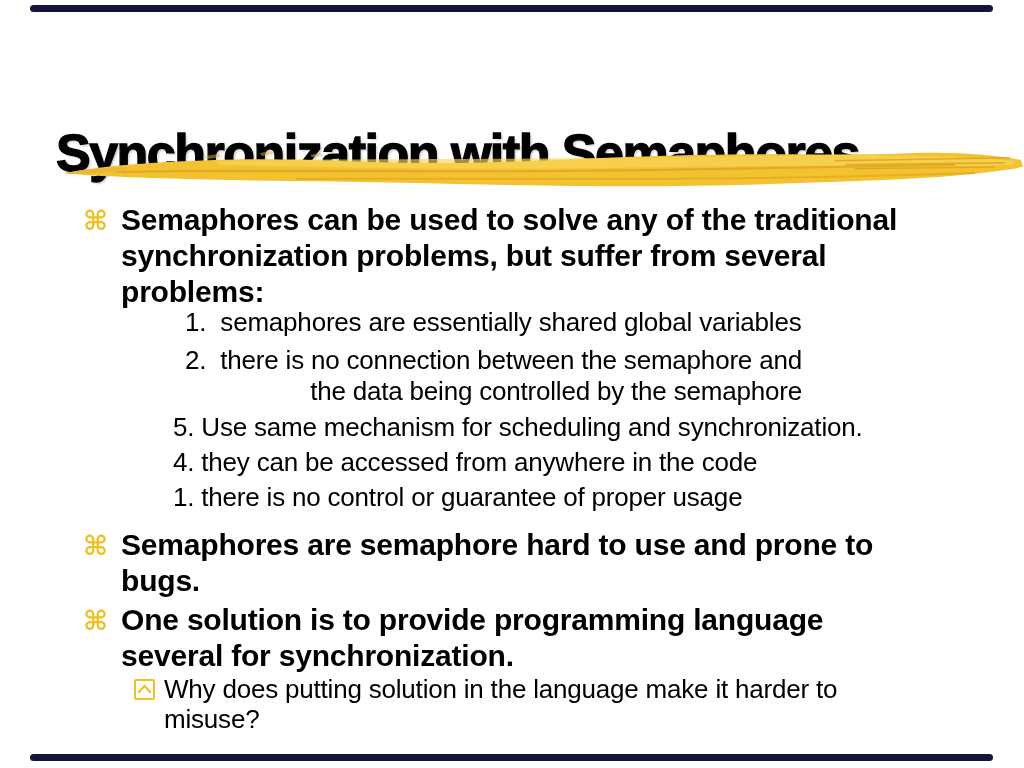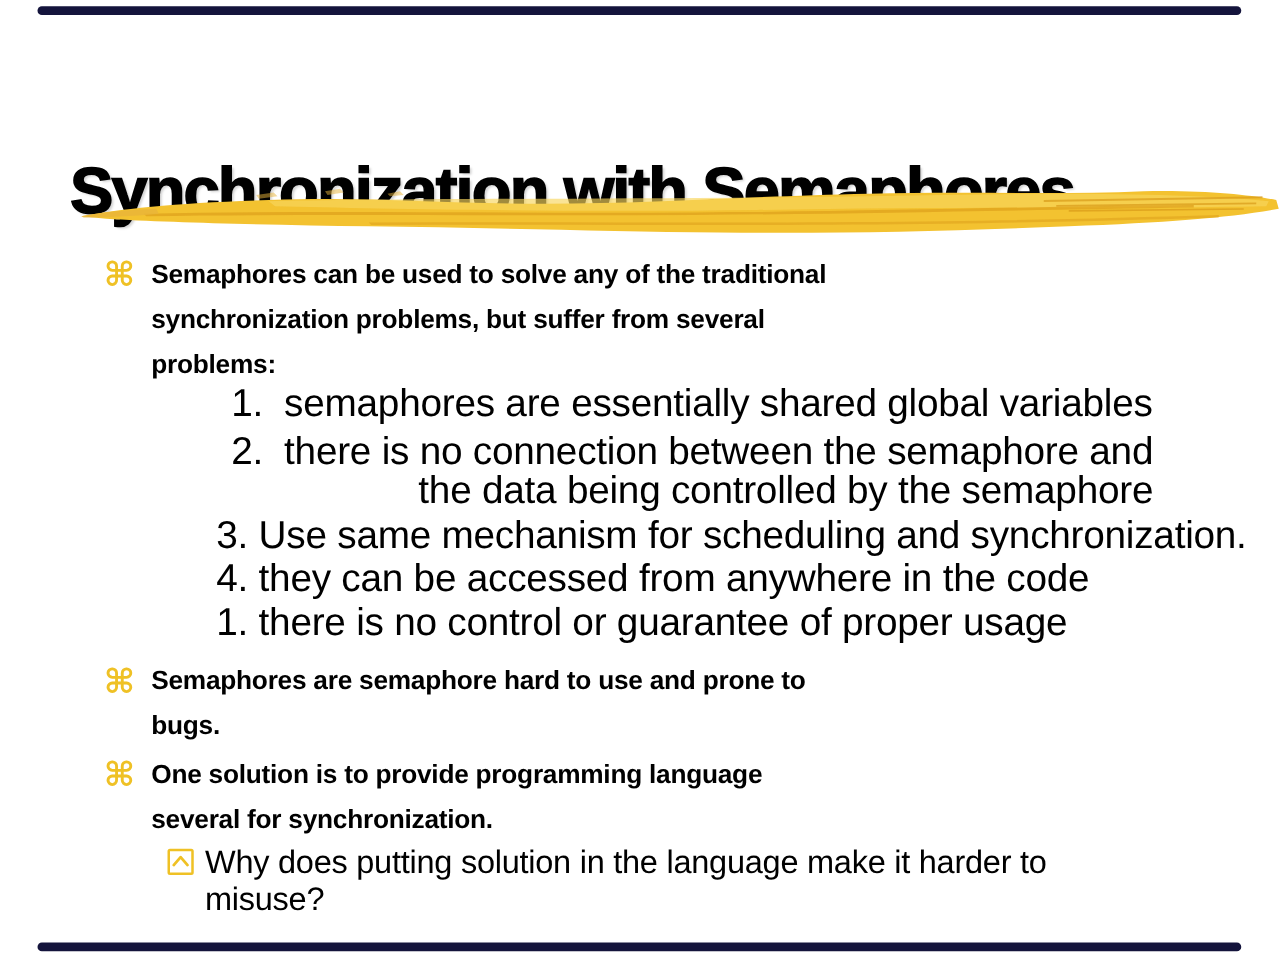--- a/index.html
+++ b/index.html
@@ -27,26 +27,26 @@
   .brush{position:absolute;left:55px;top:146px;width:969px;height:48px;}
   .prewrap{white-space:pre-wrap;}
   .cmd-bullet{
     position:absolute;
     font-family:"DejaVu Sans",sans-serif;
     font-size:27px;line-height:1;
     color:#EFC125;font-weight:700;
   }
   .btext{
     position:absolute;left:121px;
-    font-size:21px;font-weight:700;line-height:36px;
+    font-size:30px;font-weight:700;line-height:36px;
     letter-spacing:-0.2px;
   }
   .ntext{
     position:absolute;
-    font-size:31px;font-weight:400;line-height:31px;
+    font-size:26px;font-weight:400;line-height:31px;
     letter-spacing:-0.2px;
   }
   .hang{padding-left:8px;text-indent:-8px;text-align:right;}
   .subicon{
     position:absolute;left:134px;top:679px;
     width:17px;height:17px;
     border:2.5px solid #EFC125;border-radius:2px;
     background:#ffffff;
   }
   .subicon svg{display:block;width:17px;height:17px;}
@@ -84,21 +84,21 @@
   </svg>
 
   <span class="cmd-bullet" style="left:83px;top:207px;">⌘</span>
   <div class="btext prewrap" style="top:202px;">Semaphores can be used to solve any of the traditional
 synchronization problems, but suffer from several
 problems:</div>
 
   <div class="ntext prewrap" style="left:185px;top:307px;">1.  semaphores are essentially shared global variables</div>
   <div class="ntext prewrap hang" style="left:185px;top:345px;">2.  there is no connection between the semaphore and
 the data being controlled by the semaphore</div>
-  <div class="ntext prewrap" style="left:173px;top:412px;">3. Use same mechanism for scheduling and synchronization.</div>
+  <div class="ntext prewrap" style="left:173px;top:412px;">5. Use same mechanism for scheduling and synchronization.</div>
   <div class="ntext prewrap" style="left:173px;top:447px;">4. they can be accessed from anywhere in the code</div>
   <div class="ntext prewrap" style="left:173px;top:482px;">1. there is no control or guarantee of proper usage</div>
 
   <span class="cmd-bullet" style="left:83px;top:532px;">⌘</span>
   <div class="btext prewrap" style="top:527px;">Semaphores are semaphore hard to use and prone to
 bugs.</div>
 
   <span class="cmd-bullet" style="left:83px;top:607px;">⌘</span>
   <div class="btext prewrap" style="top:602px;">One solution is to provide programming language
 several for synchronization.</div>

